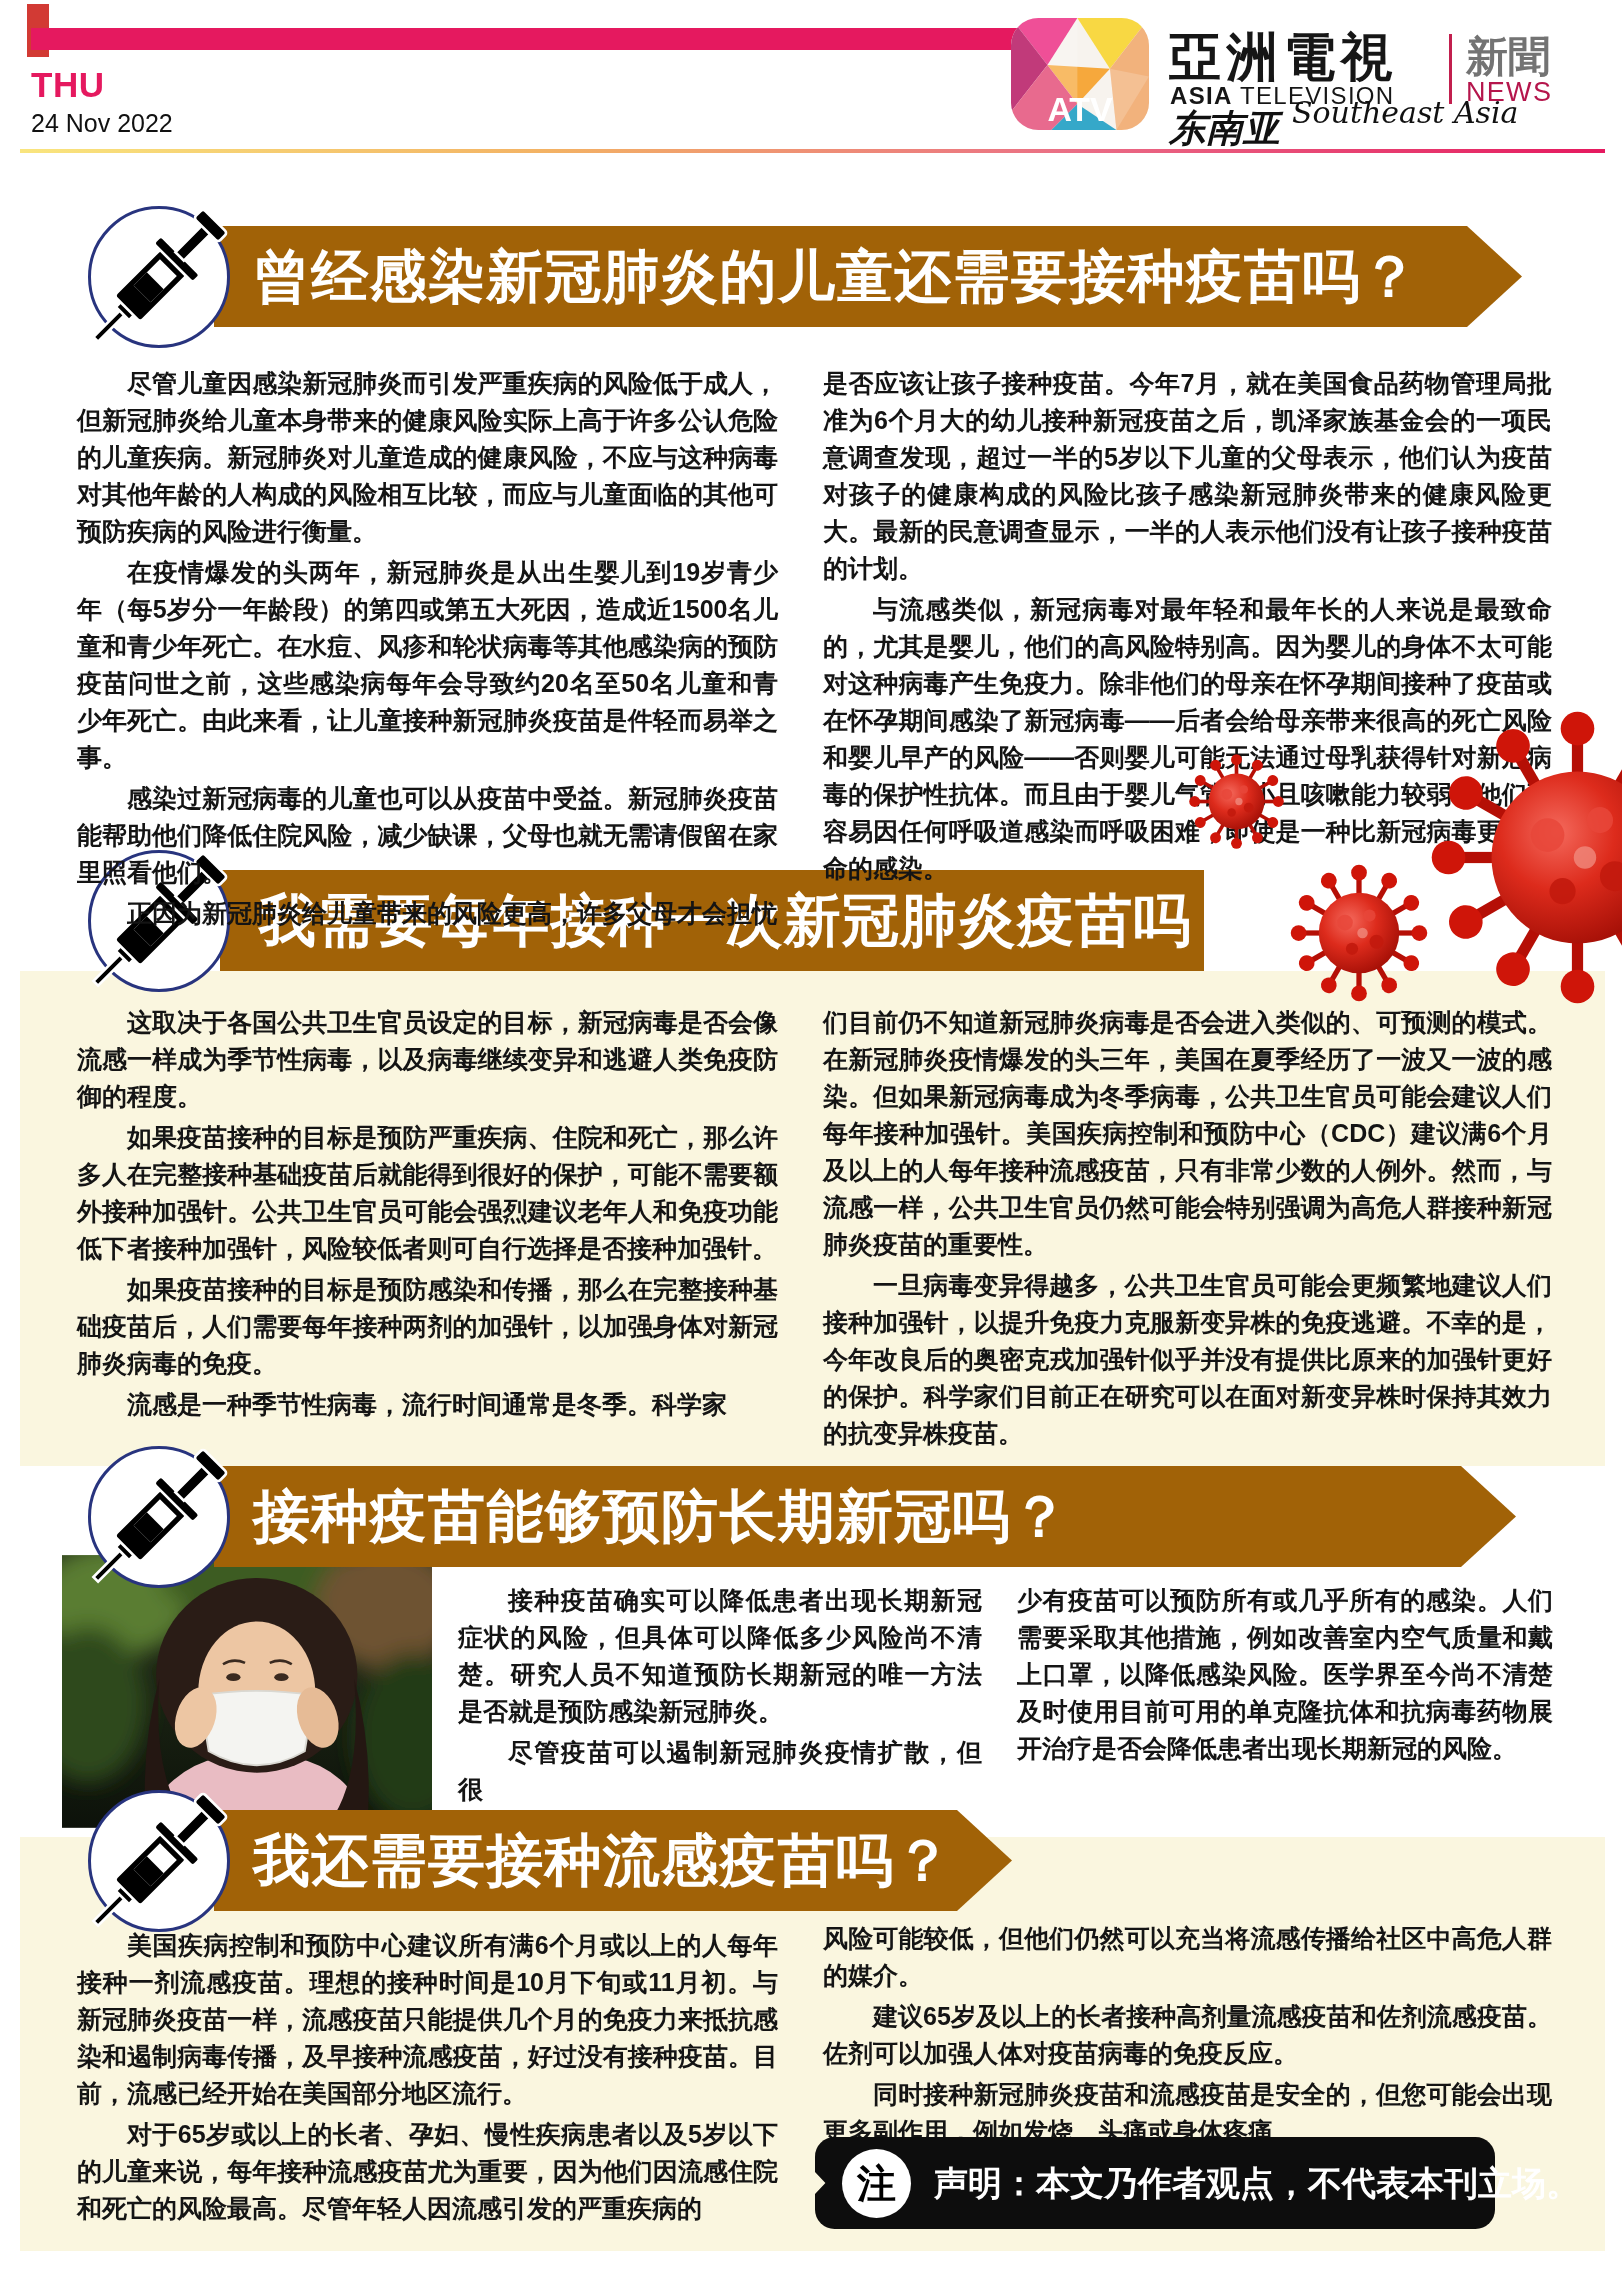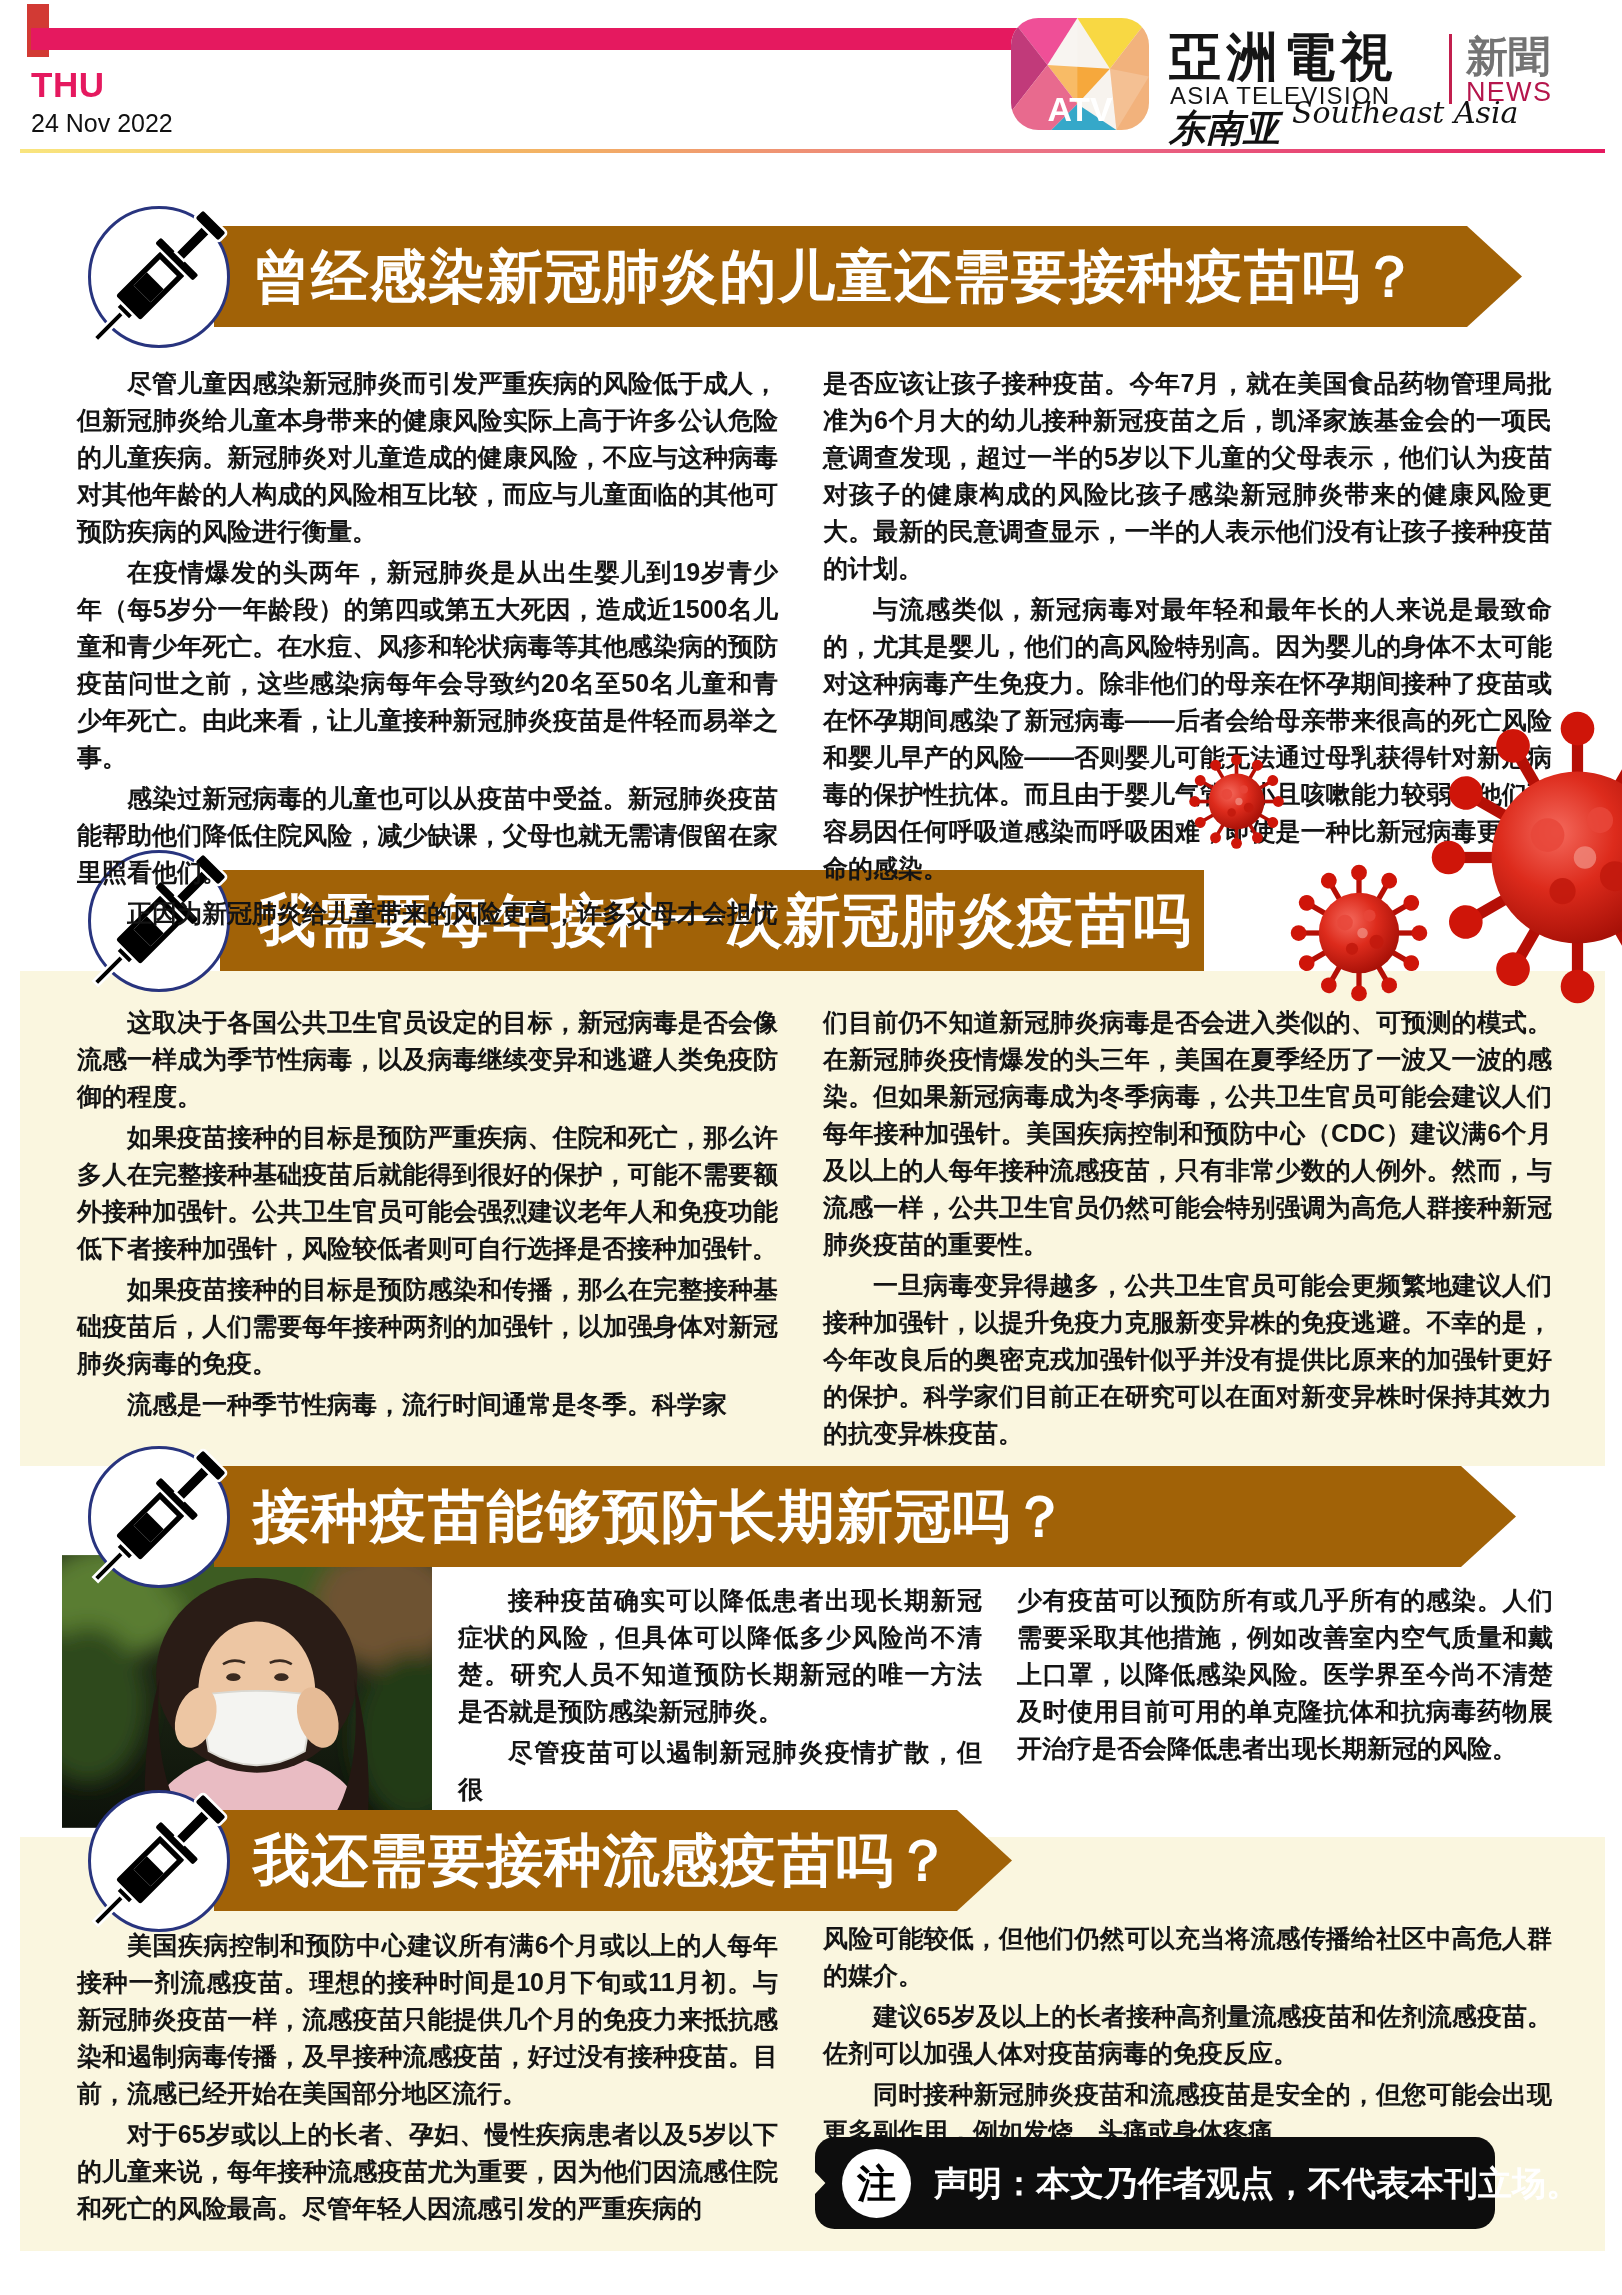--- a/index.html
+++ b/index.html
@@ -11,21 +11,21 @@
   #red-corner{left:27px;top:3.9px;width:22px;height:53px;background:#d23a34;}
   #top-bar{left:31px;top:28px;width:1042px;height:22px;background:#e5195f;
            clip-path:polygon(0 0,100% 0,calc(100% - 45px) 100%,0 100%);}
   #day{left:31px;top:65px;font-size:35px;font-weight:900;color:#e5195f;letter-spacing:0.6px;}
   #date{left:31px;top:109px;font-size:25px;color:#111;}
   #gradient-rule{left:19.5px;top:149px;width:1585px;height:3.9px;
       background:linear-gradient(to right,#f9e57e,#f3b264,#ea6d86,#e5195f);}
   #logo-box{left:1011px;top:18px;width:584px;height:123px;}
   .logo-cn{left:1169px;top:23.4px;font-size:52px;font-weight:900;color:#161616;letter-spacing:5.2px;}
   .logo-en{left:1170px;top:82px;font-size:24px;color:#161616;letter-spacing:1.3px;}
-  .logo-en b{font-weight:400;}
+  .logo-en b{font-weight:700;}
   #logo-divider{left:1449px;top:34px;width:2.6px;height:70px;background:#c21f4e;}
   .logo-news-cn{left:1466px;top:28.6px;font-size:42px;font-weight:900;color:#737373;}
   .logo-news-en{left:1466px;top:77px;font-size:27px;color:#b5164c;letter-spacing:1.3px;}
   .logo-sea-cn{left:1169px;top:104px;font-size:37px;font-weight:700;font-style:italic;
                font-family:"DejaVu Serif",serif;color:#111;}
   .logo-sea-en{left:1292px;top:95px;font-size:30px;font-style:italic;
                font-family:"DejaVu Serif",serif;color:#111;}
 
   
   .cream{background:#faf6df;left:19.5px;width:1585px;}

